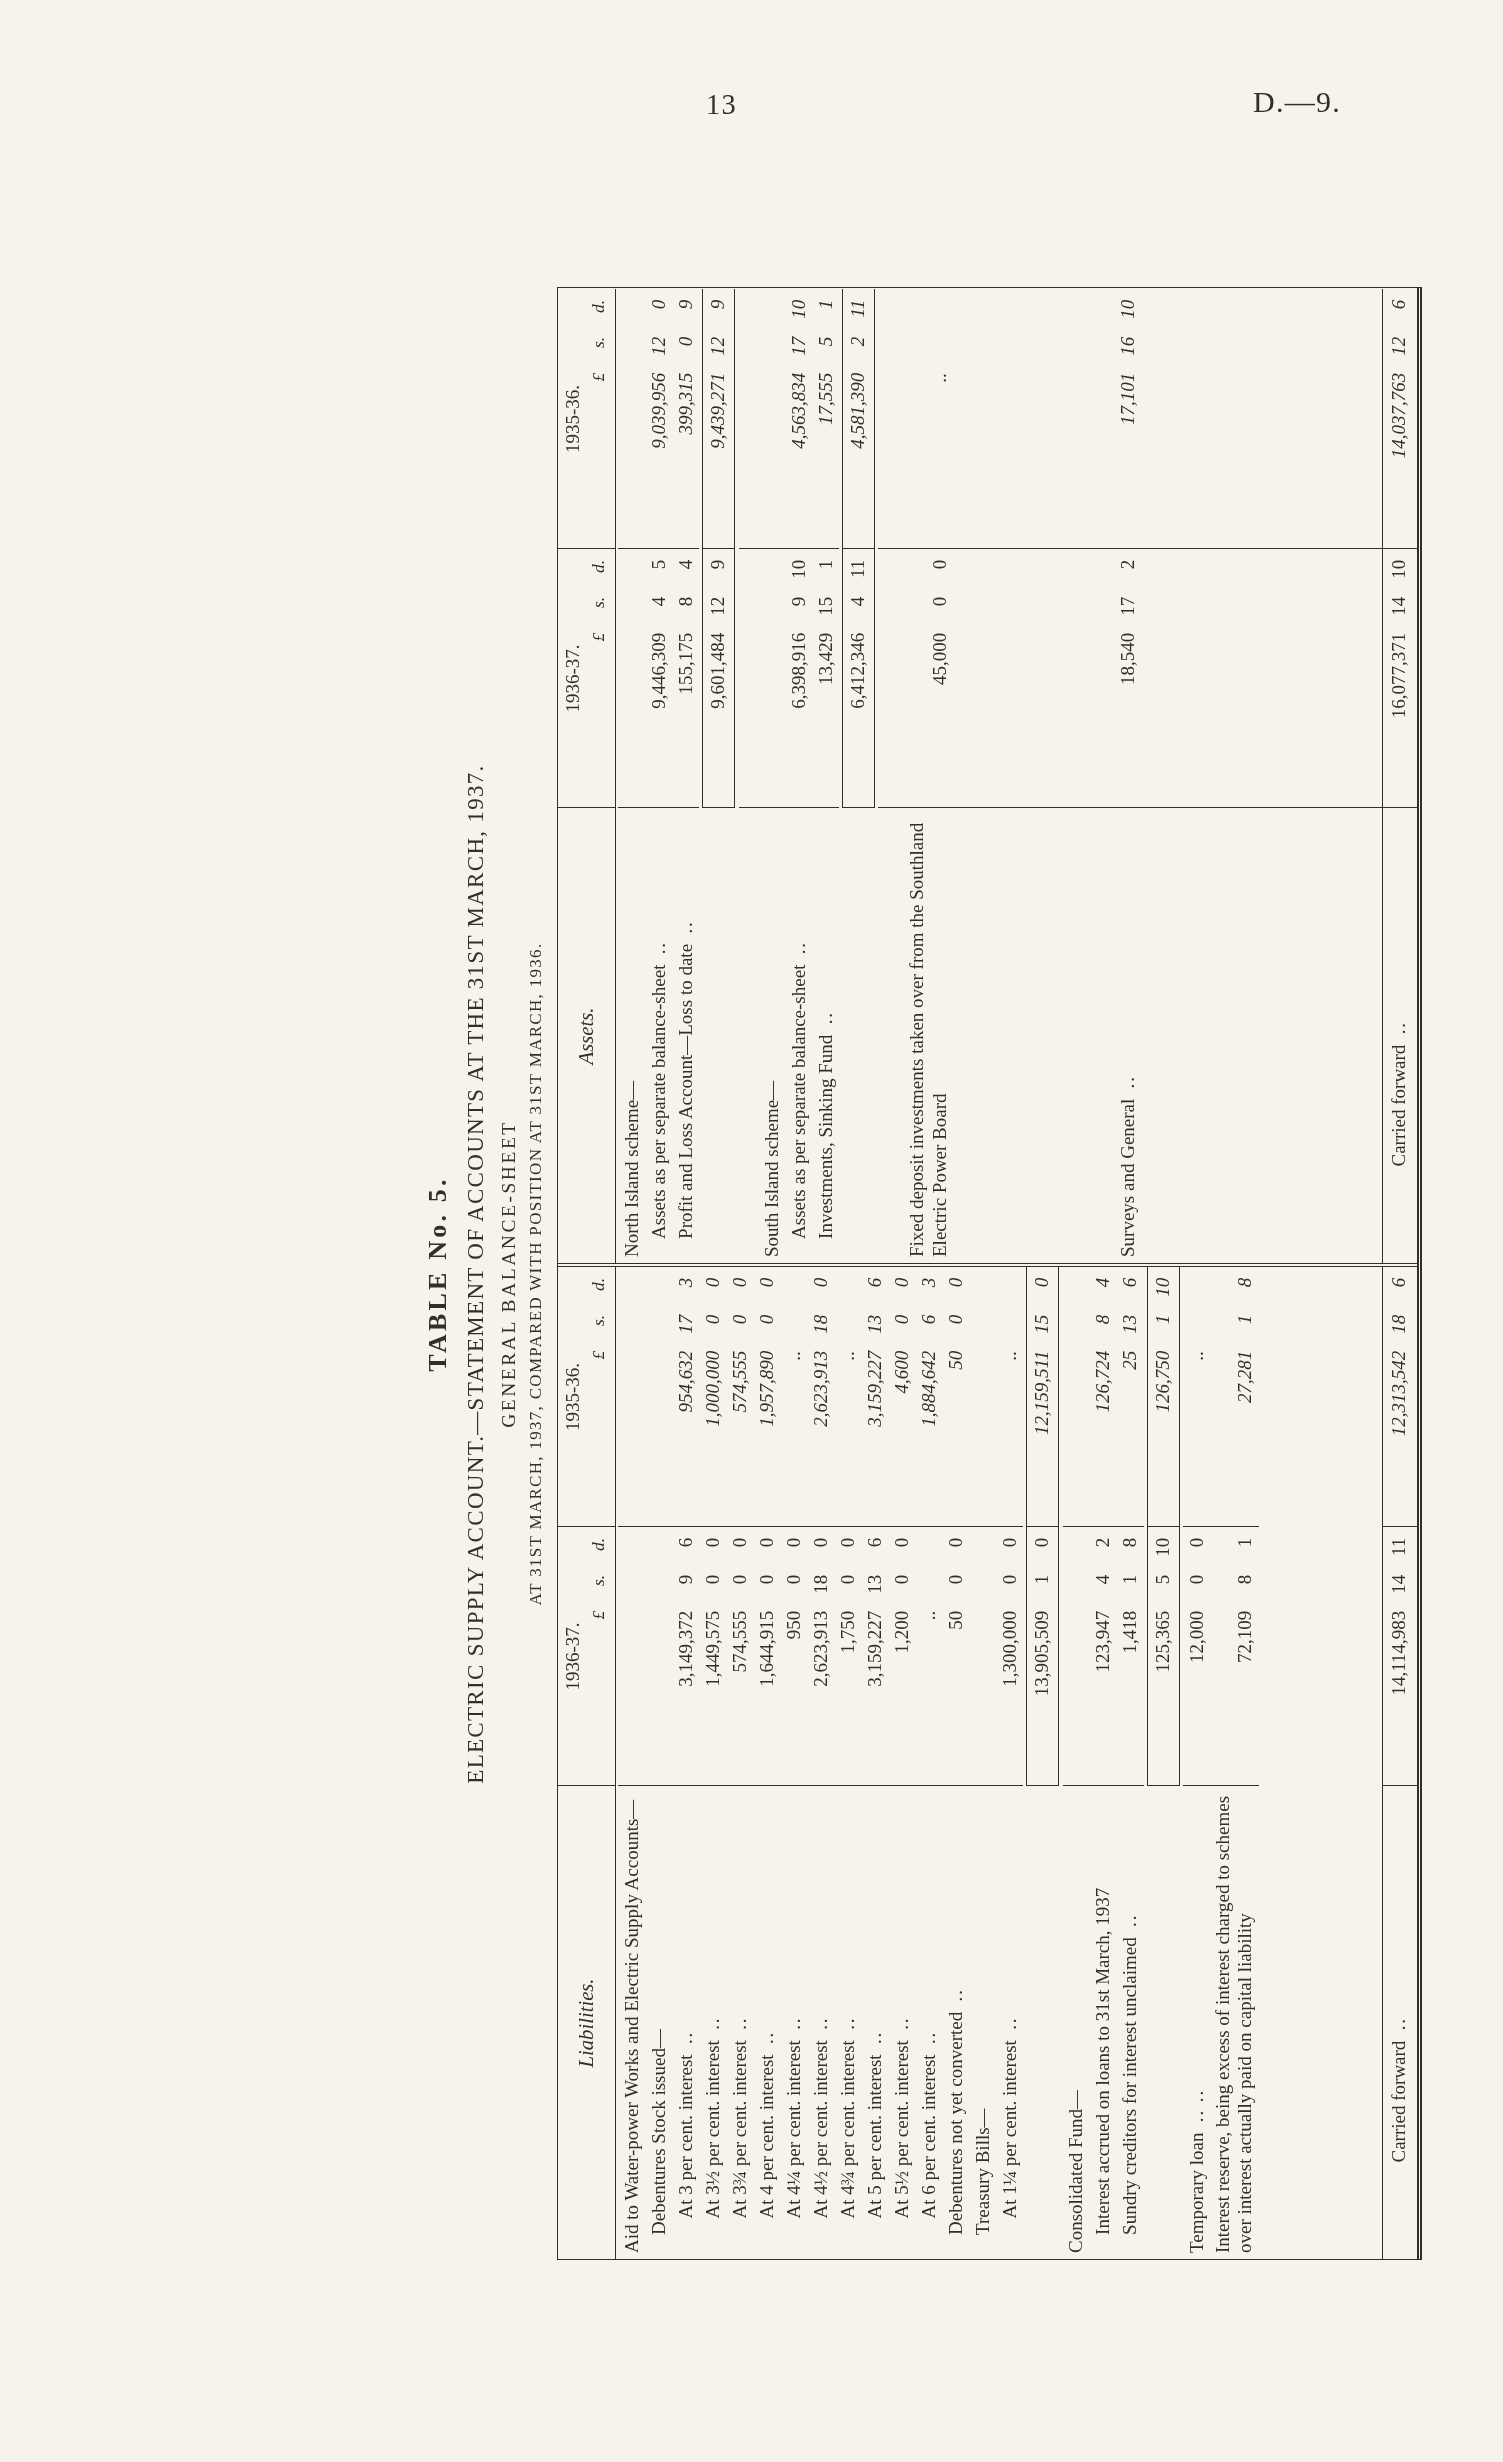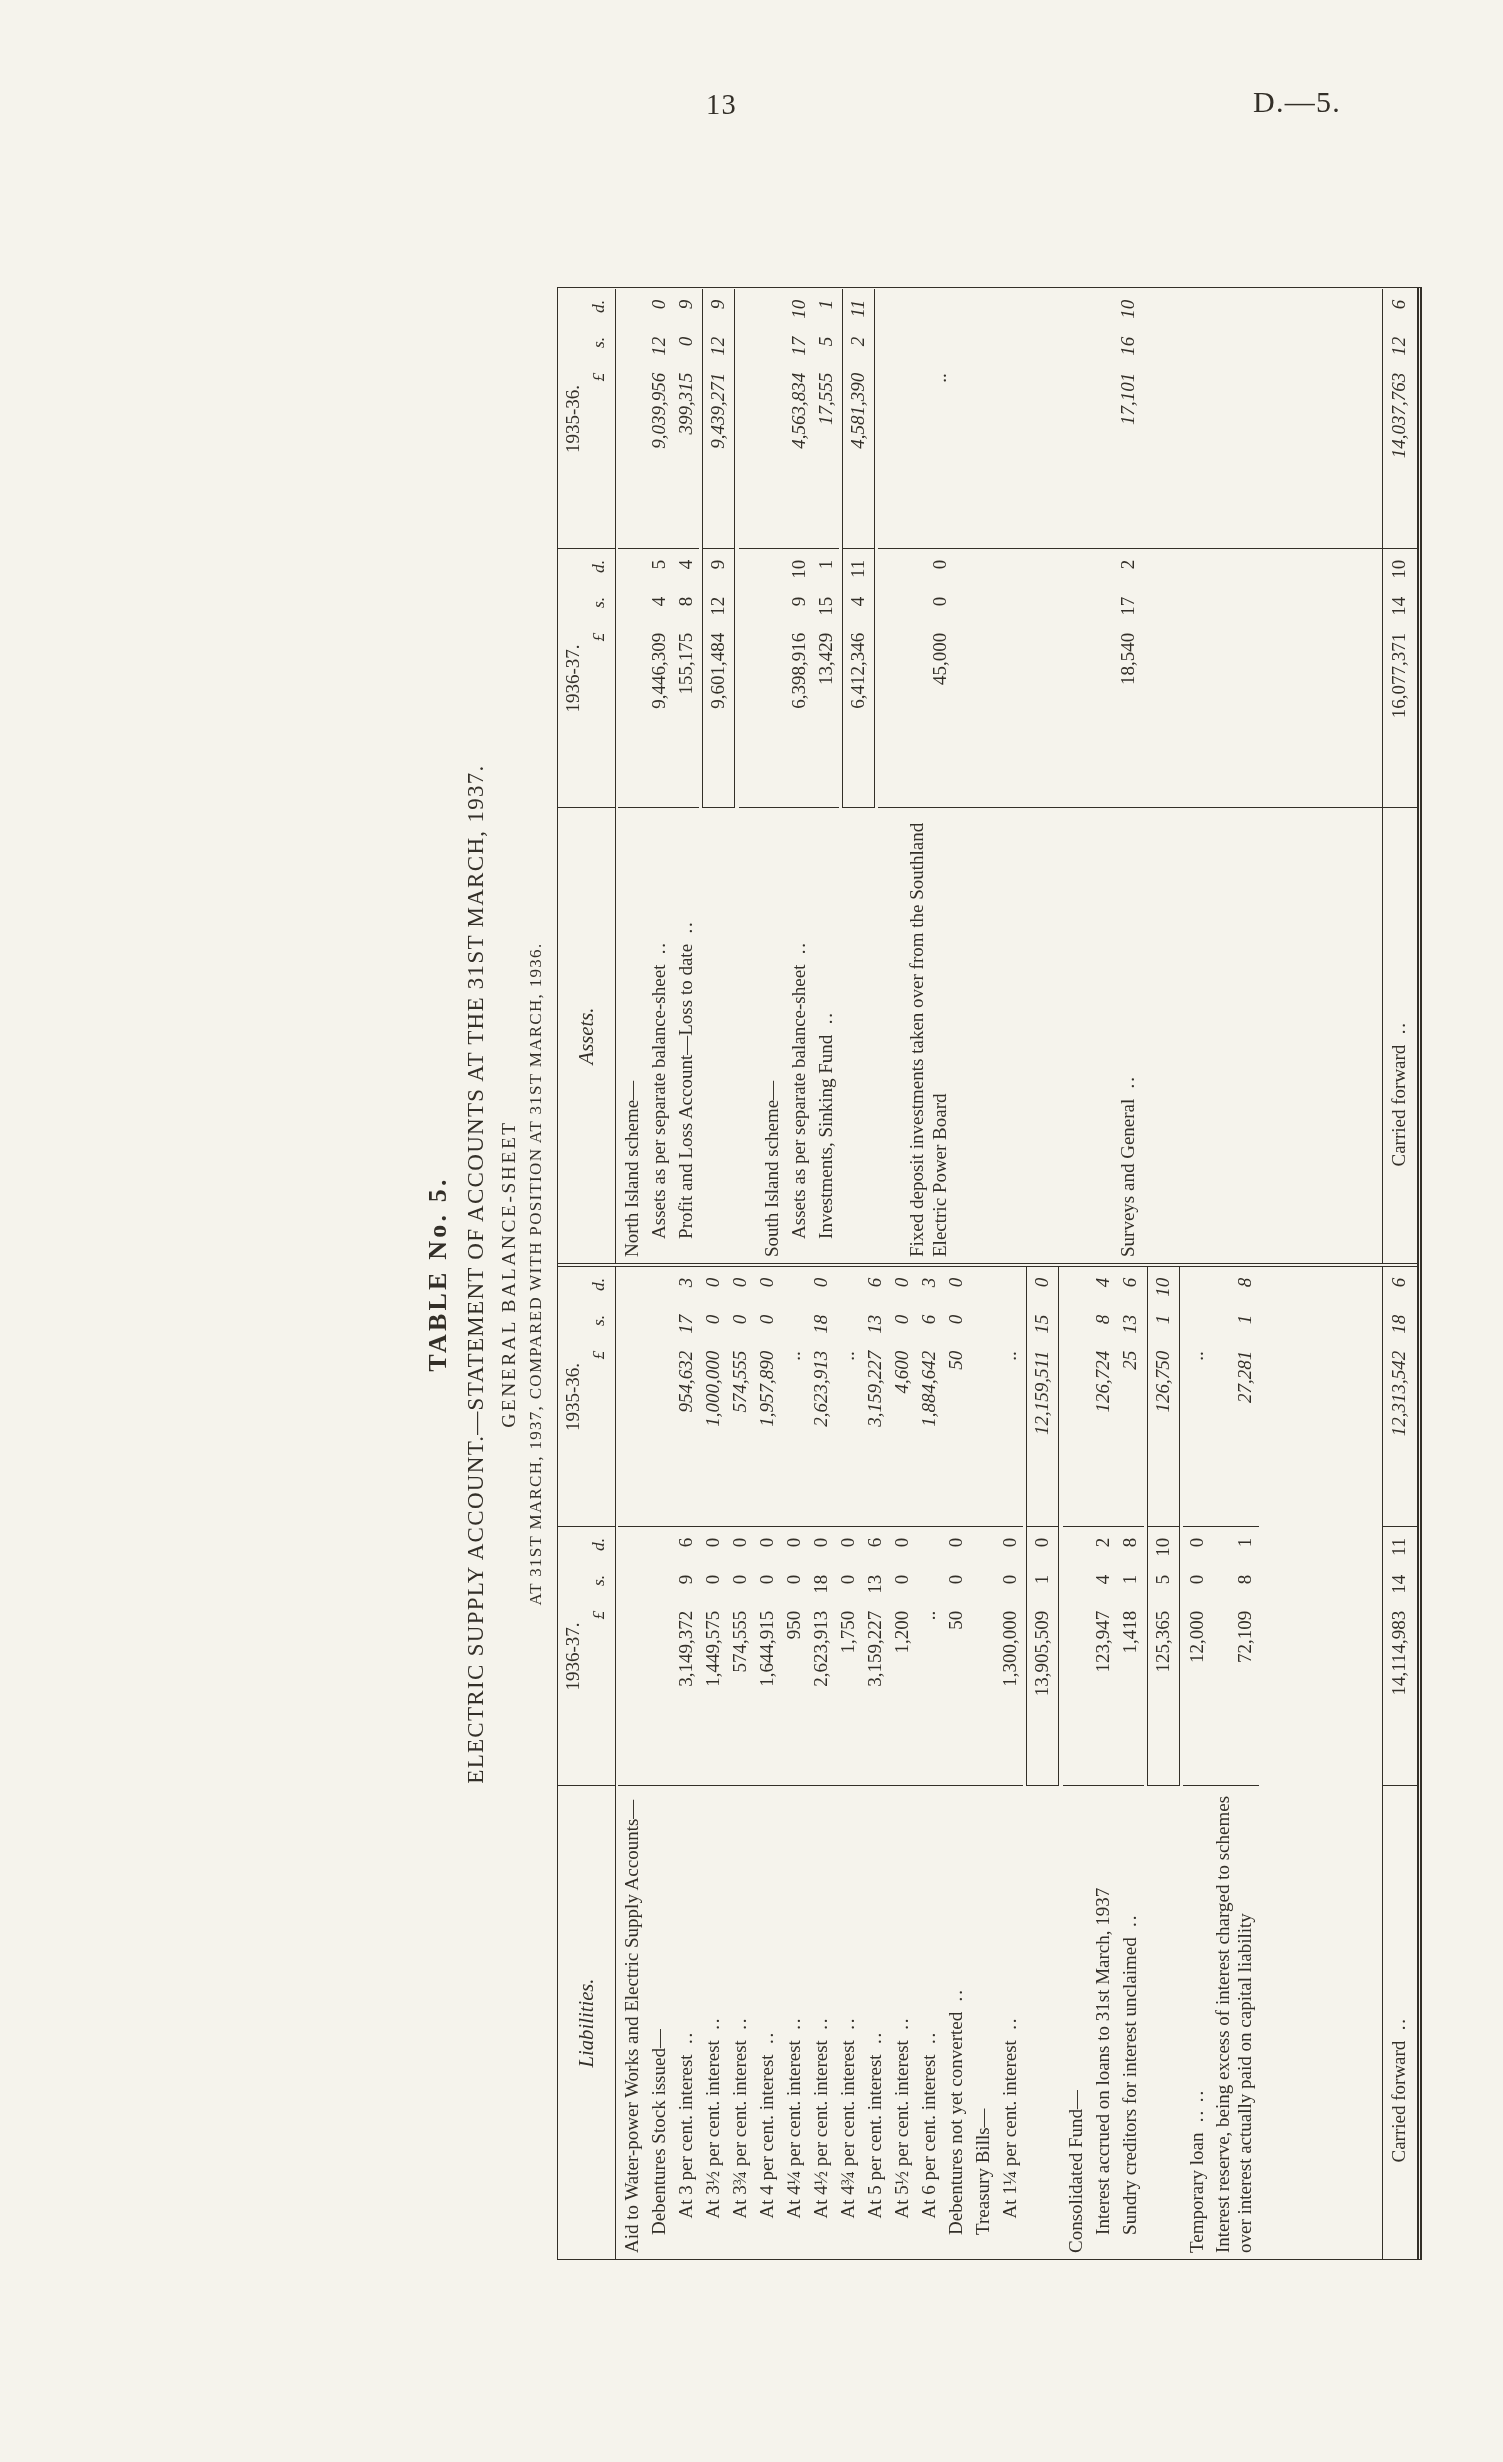--- a/index.html
+++ b/index.html
@@ -79,21 +79,21 @@
     padding-top:3.9px;padding-bottom:4.5px;}
   .row.total{border-top:1.6px solid var(--ink);margin-top:auto;align-items:center;}
   .row.total .c-amt,.row.total .c-label{padding-top:5.8px;padding-bottom:5.8px;}
 </style>
 </head>
 <body>
 
 <div class="page">
 
   <div class="pageno">13</div>
-  <div class="docref">D.—5.</div>
+  <div class="docref">D.—9.</div>
 
   <div class="rot">
 
     <div class="titles">
       <div class="t1">TABLE No. 5.</div>
       <div class="t2">ELECTRIC SUPPLY ACCOUNT.—STATEMENT OF ACCOUNTS AT THE 31ST MARCH, 1937.</div>
       <div class="t3">GENERAL BALANCE-SHEET</div>
       <div class="t4">AT 31ST MARCH, 1937, COMPARED WITH POSITION AT 31ST MARCH, 1936.</div>
     </div>
 

